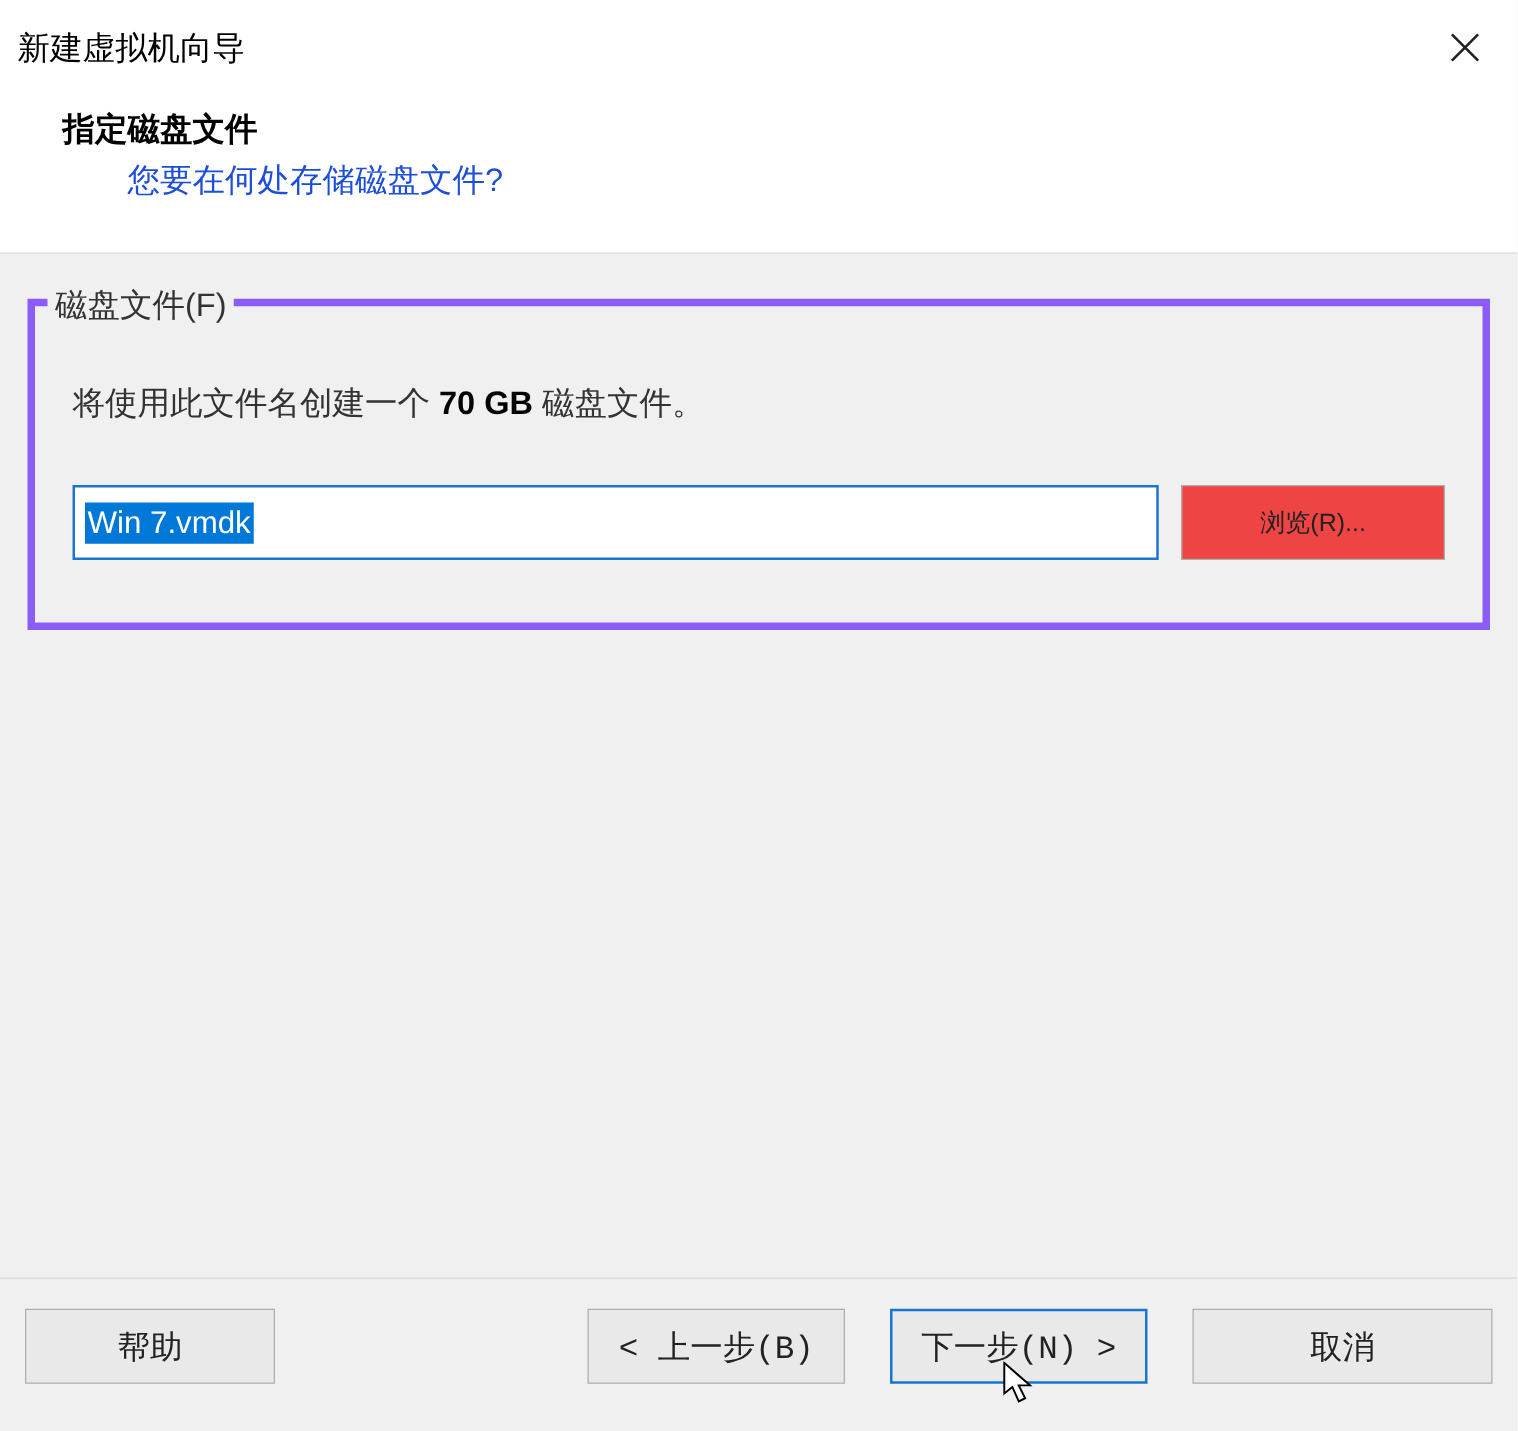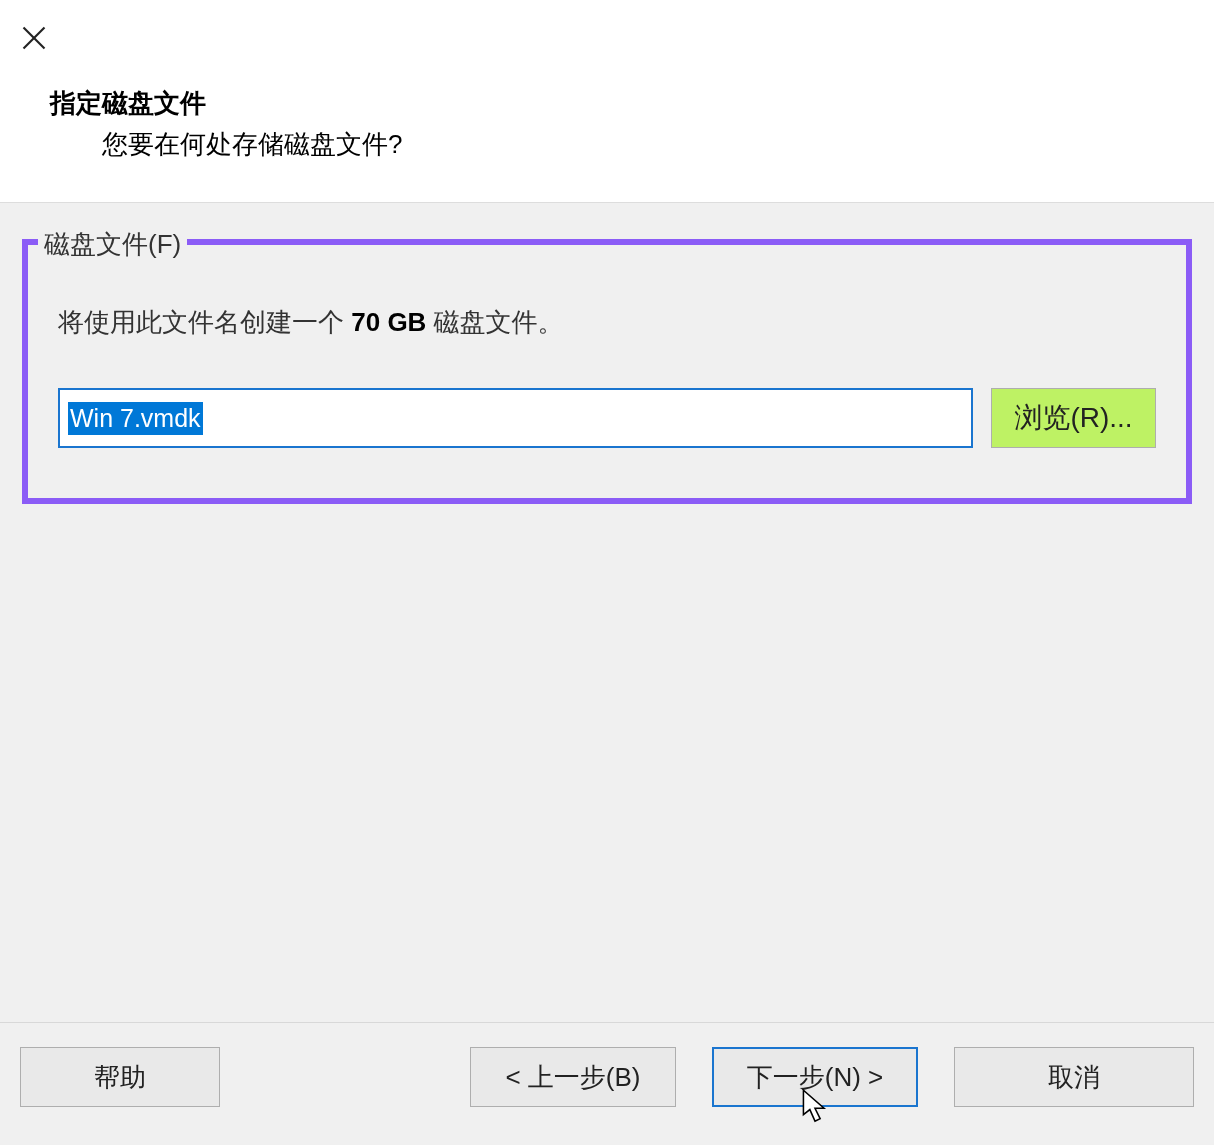--- a/index.html
+++ b/index.html
@@ -48,21 +48,21 @@
       background: #ffffff;
       padding: 10px 66px 40px 50px;
     }
     .step-title {
       font-size: 26px;
       font-weight: bold;
       color: #000;
     }
     .step-question {
       font-size: 26px;
-      color: #000000;
+      color: #1d4ed8;
       margin-top: 6px;
       padding-left: 52px;
     }
     .main-body {
       flex: 1;
       background: #f0f0f0;
       border-top: 1px solid #ddd;
       padding: 30px 22px 20px 22px;
     }
     .fieldset {
@@ -104,25 +104,25 @@
       padding: 0 8px;
     }
     .disk-input-selection {
       background: #0078d7;
       color: #ffffff;
       font-size: 25px;
       padding: 2px 2px;
       display: inline-block;
     }
     .browse-btn {
-      width: 165px;
+      width: 211px;
       height: 60px;
-      background: #bef264;
+      background: #ef4444;
       border: 1px solid #aeaeae;
-      font-size: 28px;
+      font-size: 20px;
       color: #222;
       cursor: pointer;
       font-family: inherit;
     }
     .footer-bar {
       border-top: 1px solid #d8d8d8;
       background: #f0f0f0;
       padding: 24px 20px 38px 20px;
       display: flex;
       align-items: center;
@@ -135,21 +135,21 @@
       display: flex;
       gap: 36px;
     }
     .wiz-btn {
       height: 60px;
       font-size: 26px;
       color: #222;
       background: #e9e9e9;
       border: 1px solid #aeaeae;
       cursor: pointer;
-      font-family: Liberation Sans, sans-serif;
+      font-family: Liberation Mono, monospace;
       padding: 0 10px;
     }
     .btn-help {
       width: 200px;
     }
     .btn-back {
       width: 206px;
     }
     .btn-next {
       width: 206px;
@@ -169,20 +169,21 @@
     .cursor-pointer svg {
       width: 26px;
       height: 36px;
     }
   </style>
 </head>
 <body>
 
 <div class="window">
   <div class="title-bar">
+    <div class="title-bar-text">新建虚拟机向导</div>
     <div class="close-btn">
       <svg viewBox="0 0 24 24">
         <line x1="3" y1="3" x2="21" y2="21" stroke="#222" stroke-width="1.8"></line>
         <line x1="21" y1="3" x2="3" y2="21" stroke="#222" stroke-width="1.8"></line>
       </svg>
     </div>
   </div>
 
   <div class="header-section">
     <div class="step-title">指定磁盘文件</div>

